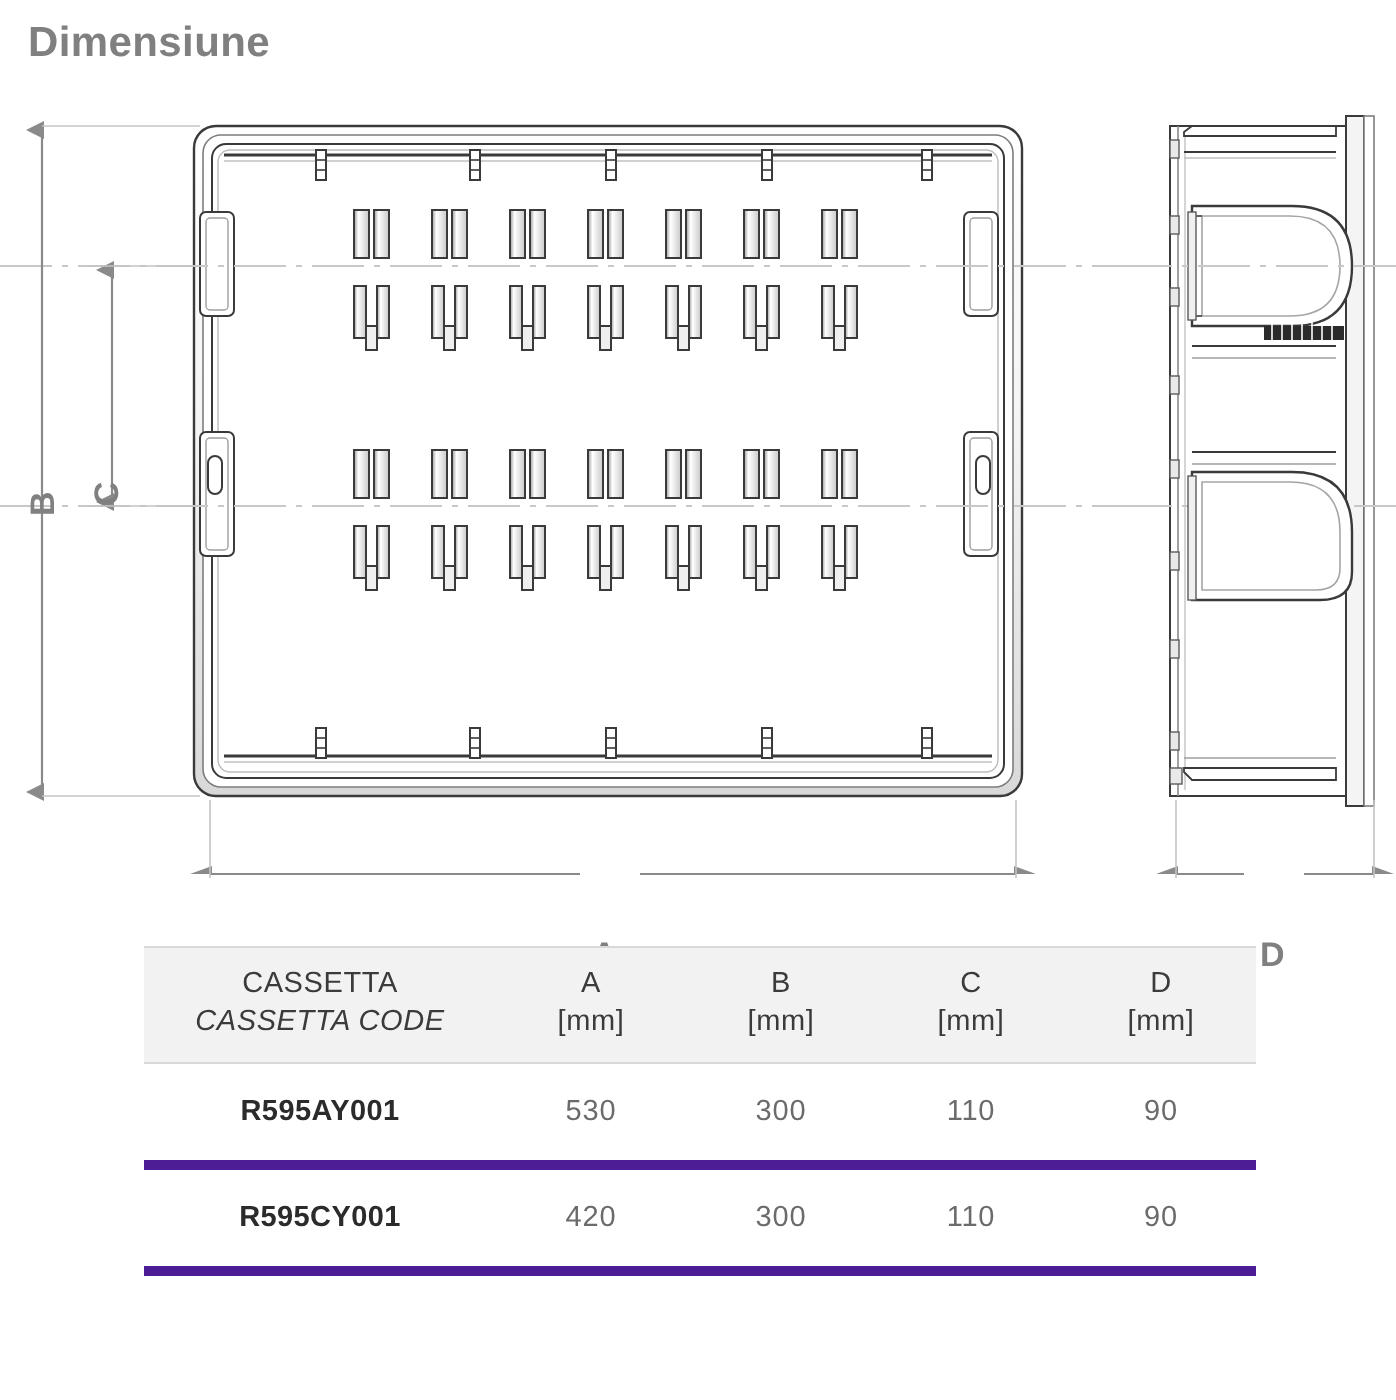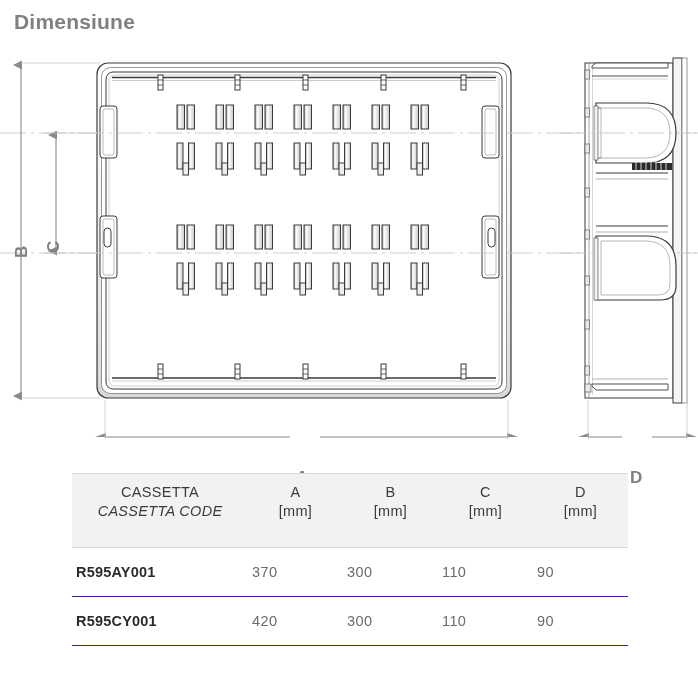--- a/index.html
+++ b/index.html
@@ -69,39 +69,39 @@
   }
   table.spec-table {
     width: 100%;
     border-collapse: collapse;
     font-family: "Liberation Sans", sans-serif;
   }
   table.spec-table thead th {
     background: #f2f2f2;
     border-top: 1px solid #d9d9d9;
     border-bottom: 1px solid #d9d9d9;
-    padding: 9px 4px 26px 4px;
+    padding: 9px 4px 10px 4px;
     font-weight: normal;
     color: #3b3b3b;
     font-size: 14.5px;
     text-align: center;
     vertical-align: middle;
     line-height: 19px;
     letter-spacing: 0.3px;
   }
   table.spec-table thead th .hdr-sub {
     display: block;
     font-style: italic;
     font-size: 14.5px;
     letter-spacing: 0.3px;
   }
   table.spec-table tbody td {
-    border-bottom: 1px solid #4c1d95;
+    border-bottom: 5px solid #4c1d95;
     padding: 16px 4px 16px 4px;
-    text-align: left;
+    text-align: center;
     font-size: 14.5px;
     color: #6b6b6b;
     letter-spacing: 0.4px;
   }
   table.spec-table tbody td.code-cell {
     color: #2b2b2b;
     font-weight: bold;
     font-size: 14.5px;
     letter-spacing: 0.2px;
   }
@@ -377,21 +377,21 @@
           </th>
           <th>
             <span>D</span>
             <span class="hdr-sub" style="font-style:normal">[mm]</span>
           </th>
         </tr>
       </thead>
       <tbody>
         <tr>
           <td class="code-cell">R595AY001</td>
-          <td>370</td>
+          <td>530</td>
           <td>300</td>
           <td>110</td>
           <td>90</td>
         </tr>
         <tr>
           <td class="code-cell">R595CY001</td>
           <td>420</td>
           <td>300</td>
           <td>110</td>
           <td>90</td>

